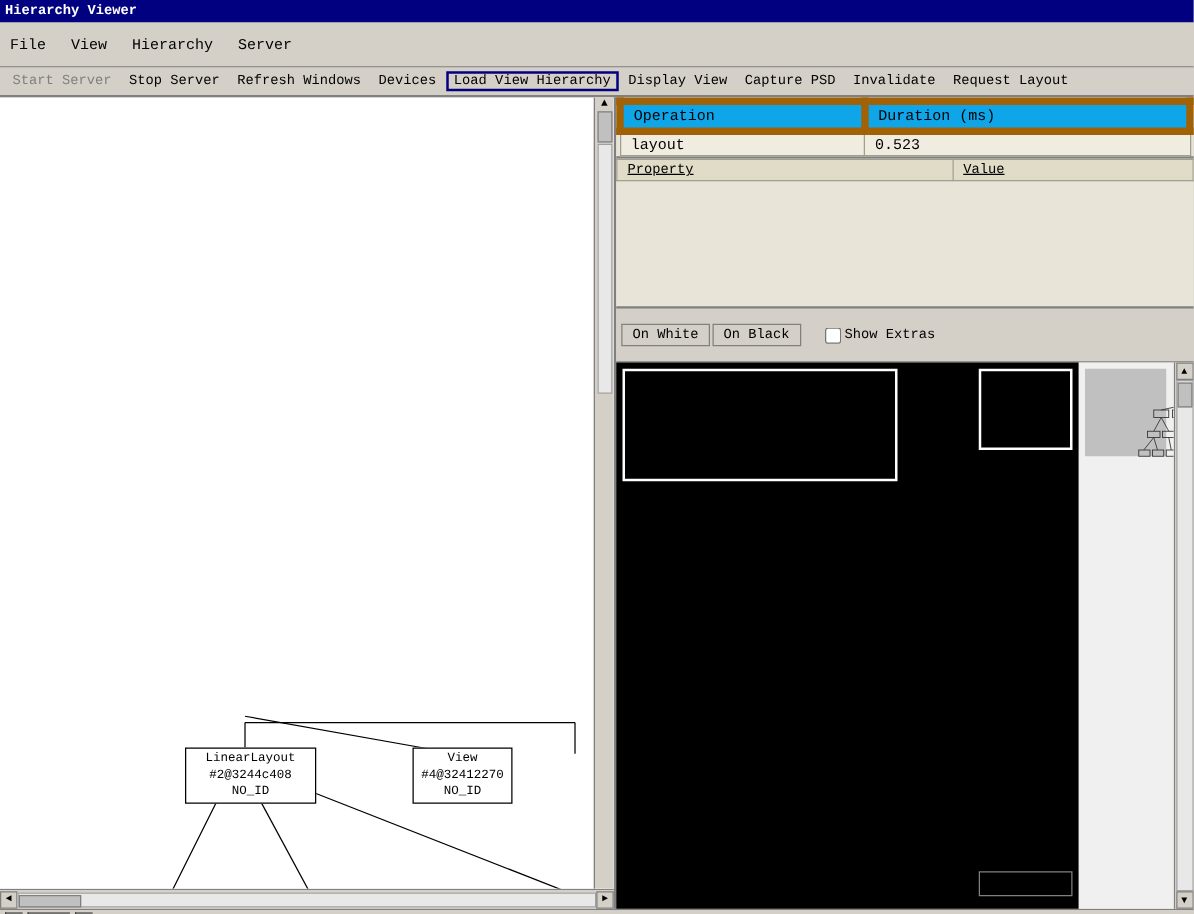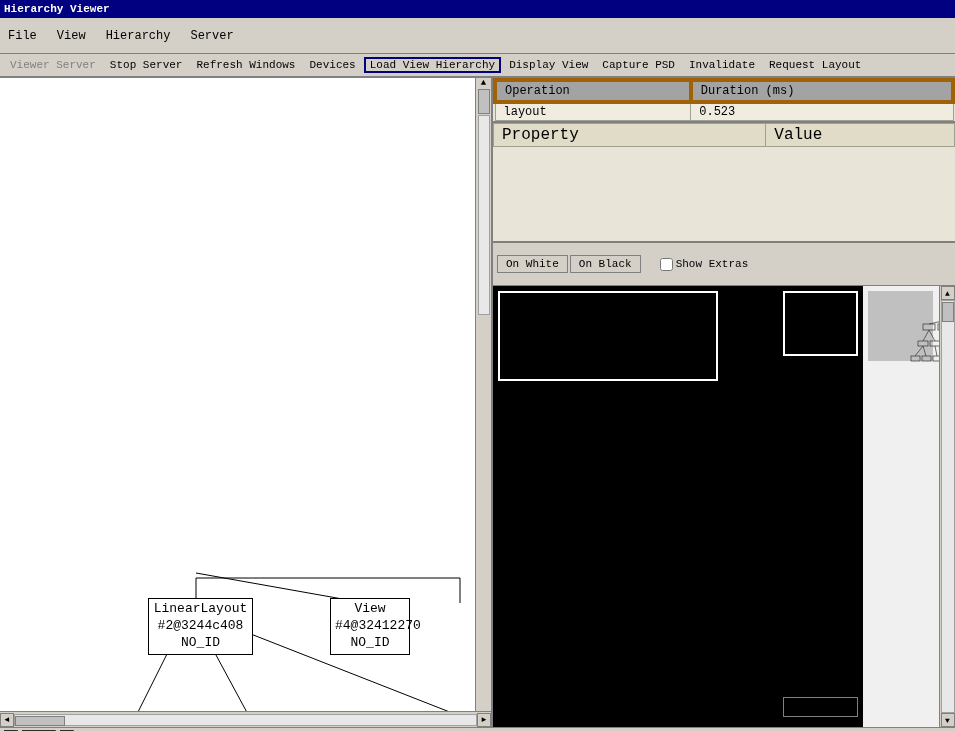--- a/index.html
+++ b/index.html
@@ -67,21 +67,21 @@
     }
     .toolbar-btn.disabled { color: #808080; cursor: default; }
 
     
     .node-box {
       position: absolute;
       border: 1px solid #000;
       background: #fff;
       padding: 2px 4px;
       text-align: center;
-      font-size: 13px;
+      font-size: 10px;
       line-height: 1.3;
     }
 
     
     .tree-svg {
       position: absolute;
       top: 0;
       left: 0;
       width: 100%;
       height: 100%;
@@ -102,42 +102,43 @@
       border-bottom: 2px solid #808080;
       flex: 0 0 auto;
     }
 
     .perf-table {
       width: 100%;
       border-collapse: collapse;
       font-size: 12px;
     }
     .perf-table th {
-      background: #a3a3a3;
-      border: 4px solid #a16207;
+      background: #0ea5e9;
+      border: 6px solid #a16207;
       padding: 2px 8px;
       text-align: left;
       font-weight: normal;
     }
     .perf-table td {
       border: 1px solid #a0a090;
       padding: 1px 8px;
       background: #f0ece0;
     }
 
     
     .prop-table-container {
       background: #e8e4d8;
       border-bottom: 2px solid #808080;
       flex: 0 0 120px;
     }
     .prop-table {
       width: 100%;
       border-collapse: collapse;
-      font-size: 16px;
+      font-size: 11px;
+      text-decoration: underline;
     }
     .prop-table th {
       background: #e0dcc8;
       border: 1px solid #a0a090;
       padding: 2px 8px;
       text-align: left;
       font-weight: normal;
     }
 
     
@@ -345,21 +346,21 @@
 </div>
 
 <div class="menu-bar">
   <span class="menu-item">File</span>
   <span class="menu-item">View</span>
   <span class="menu-item">Hierarchy</span>
   <span class="menu-item">Server</span>
 </div>
 
 <div class="toolbar">
-  <button class="toolbar-btn disabled">Viewer Server</button>
+  <button class="toolbar-btn disabled">Start Server</button>
   <button class="toolbar-btn">Stop Server</button>
   <button class="toolbar-btn">Refresh Windows</button>
   <button class="toolbar-btn">Devices</button>
   <button class="toolbar-btn active">Load View Hierarchy</button>
   <button class="toolbar-btn">Display View</button>
   <button class="toolbar-btn">Capture PSD</button>
   <button class="toolbar-btn">Invalidate</button>
   <button class="toolbar-btn">Request Layout</button>
 </div>
 

